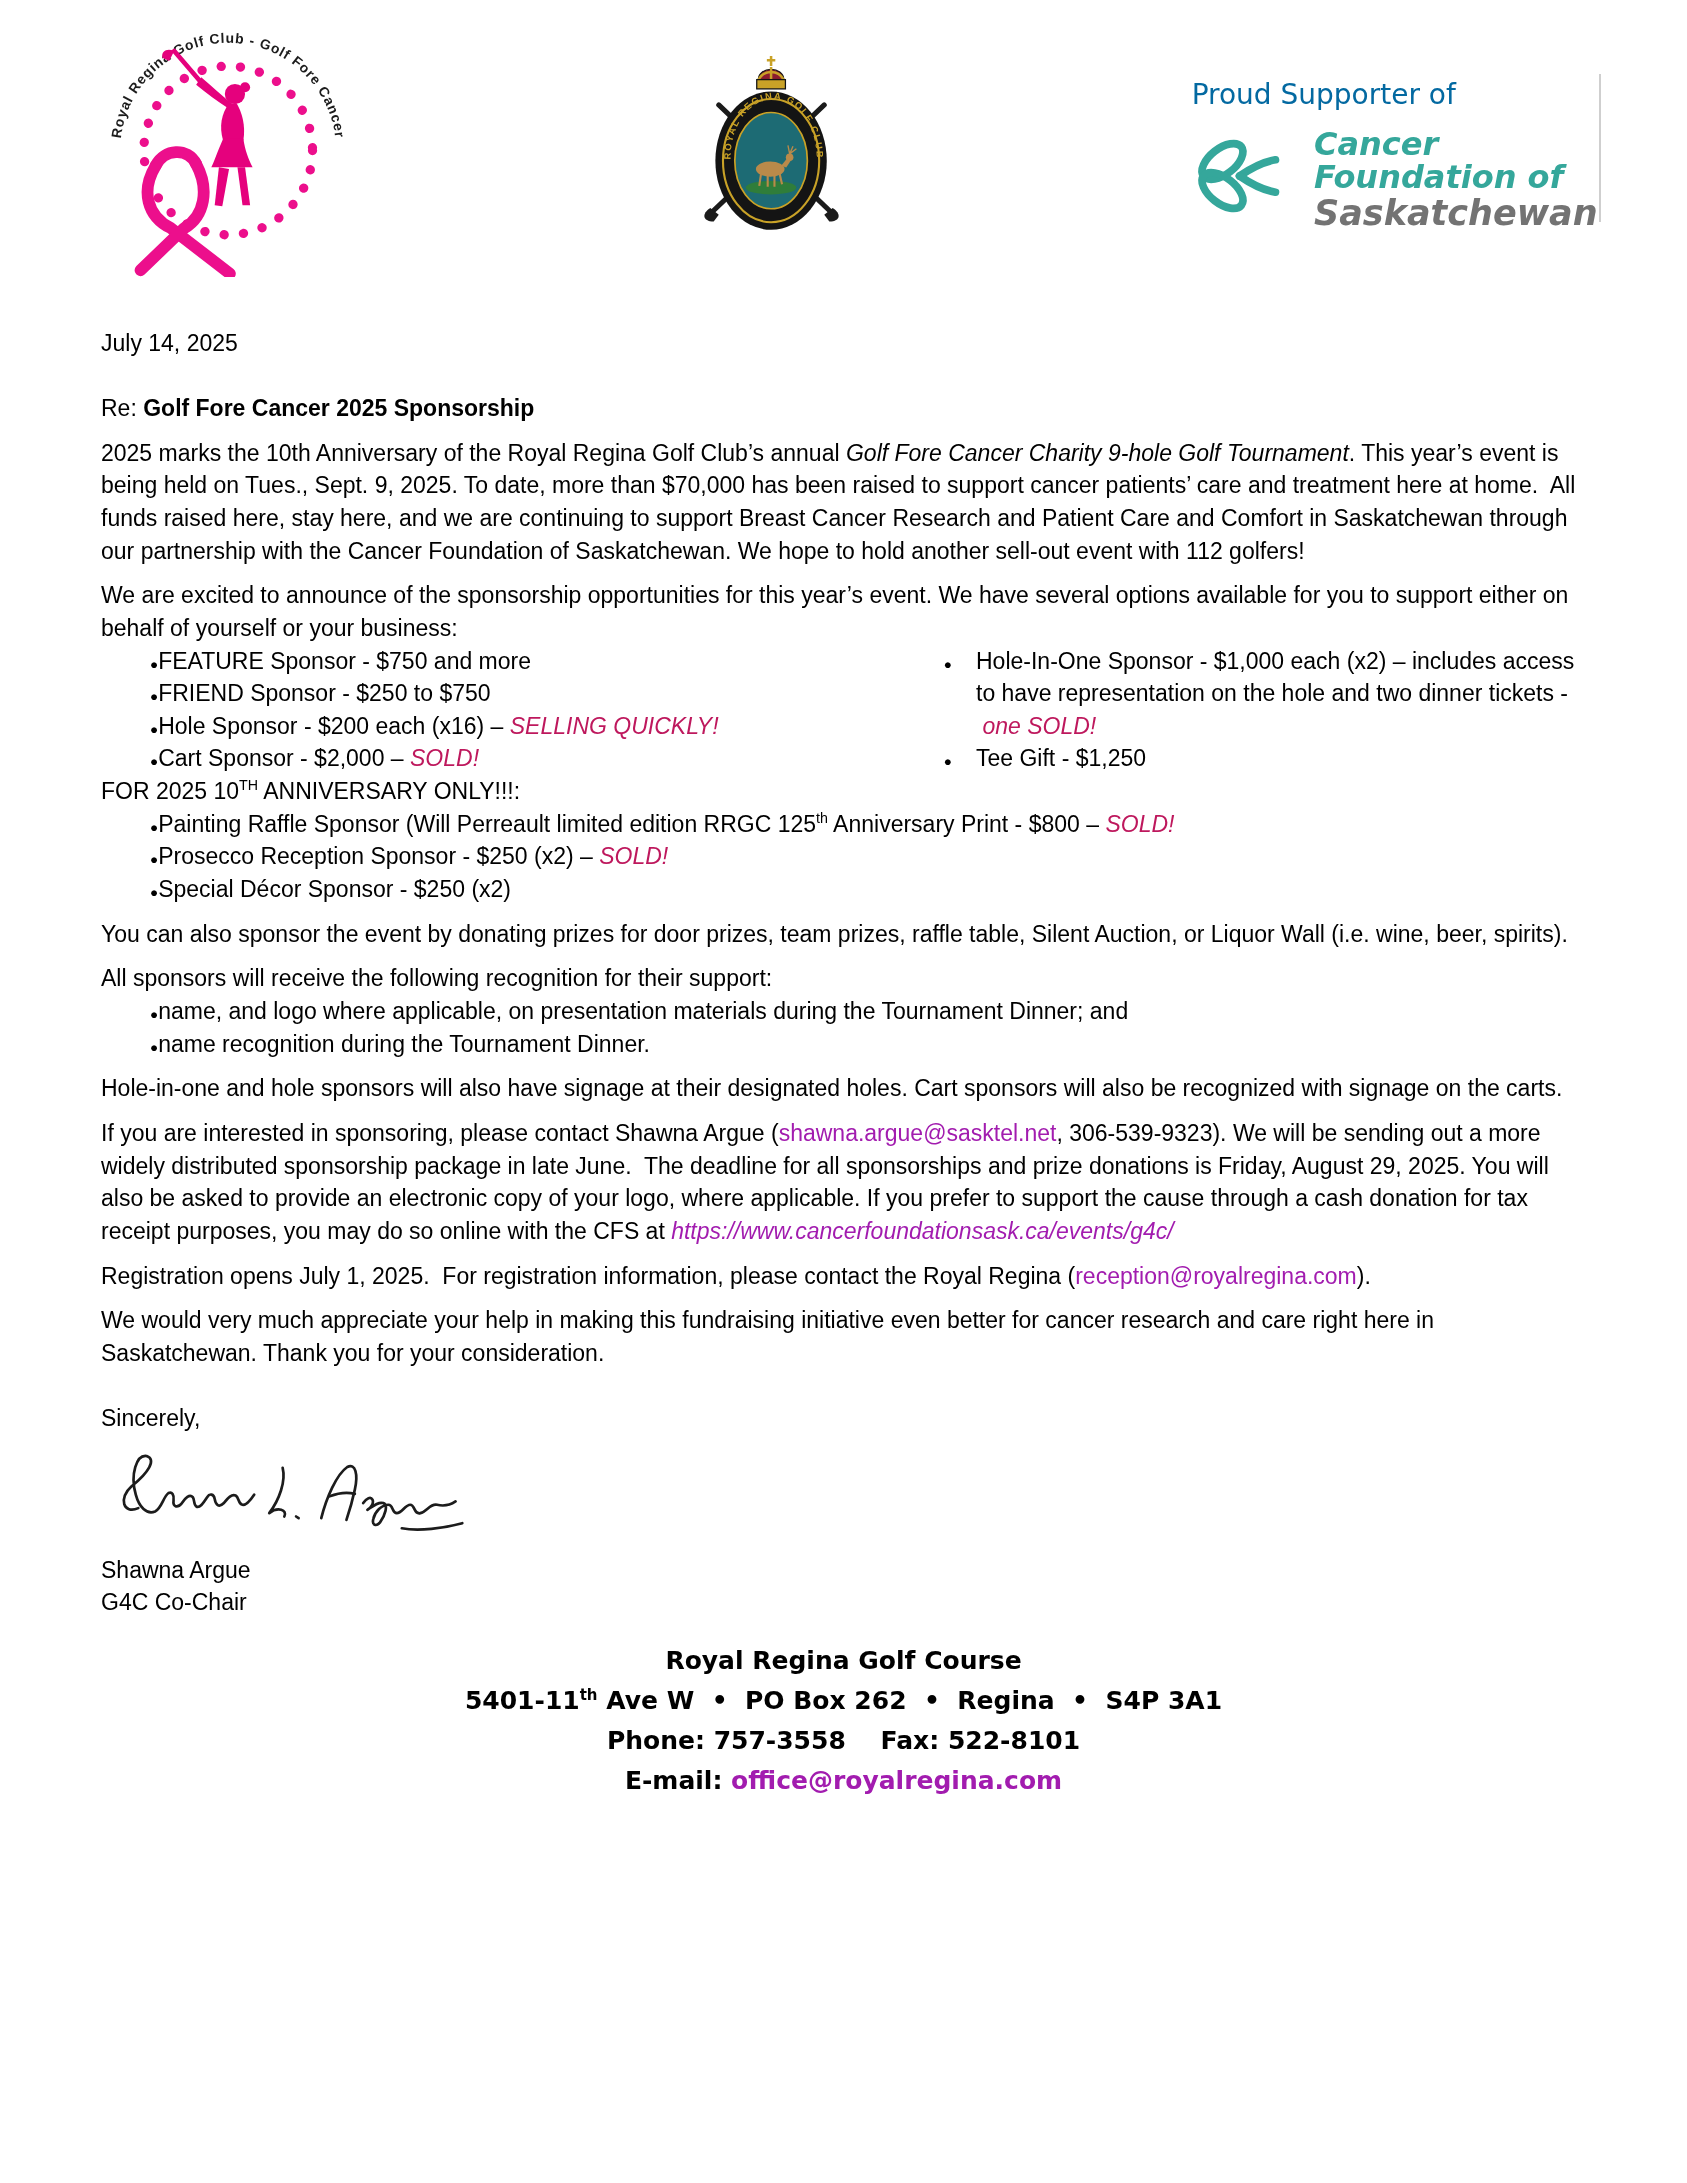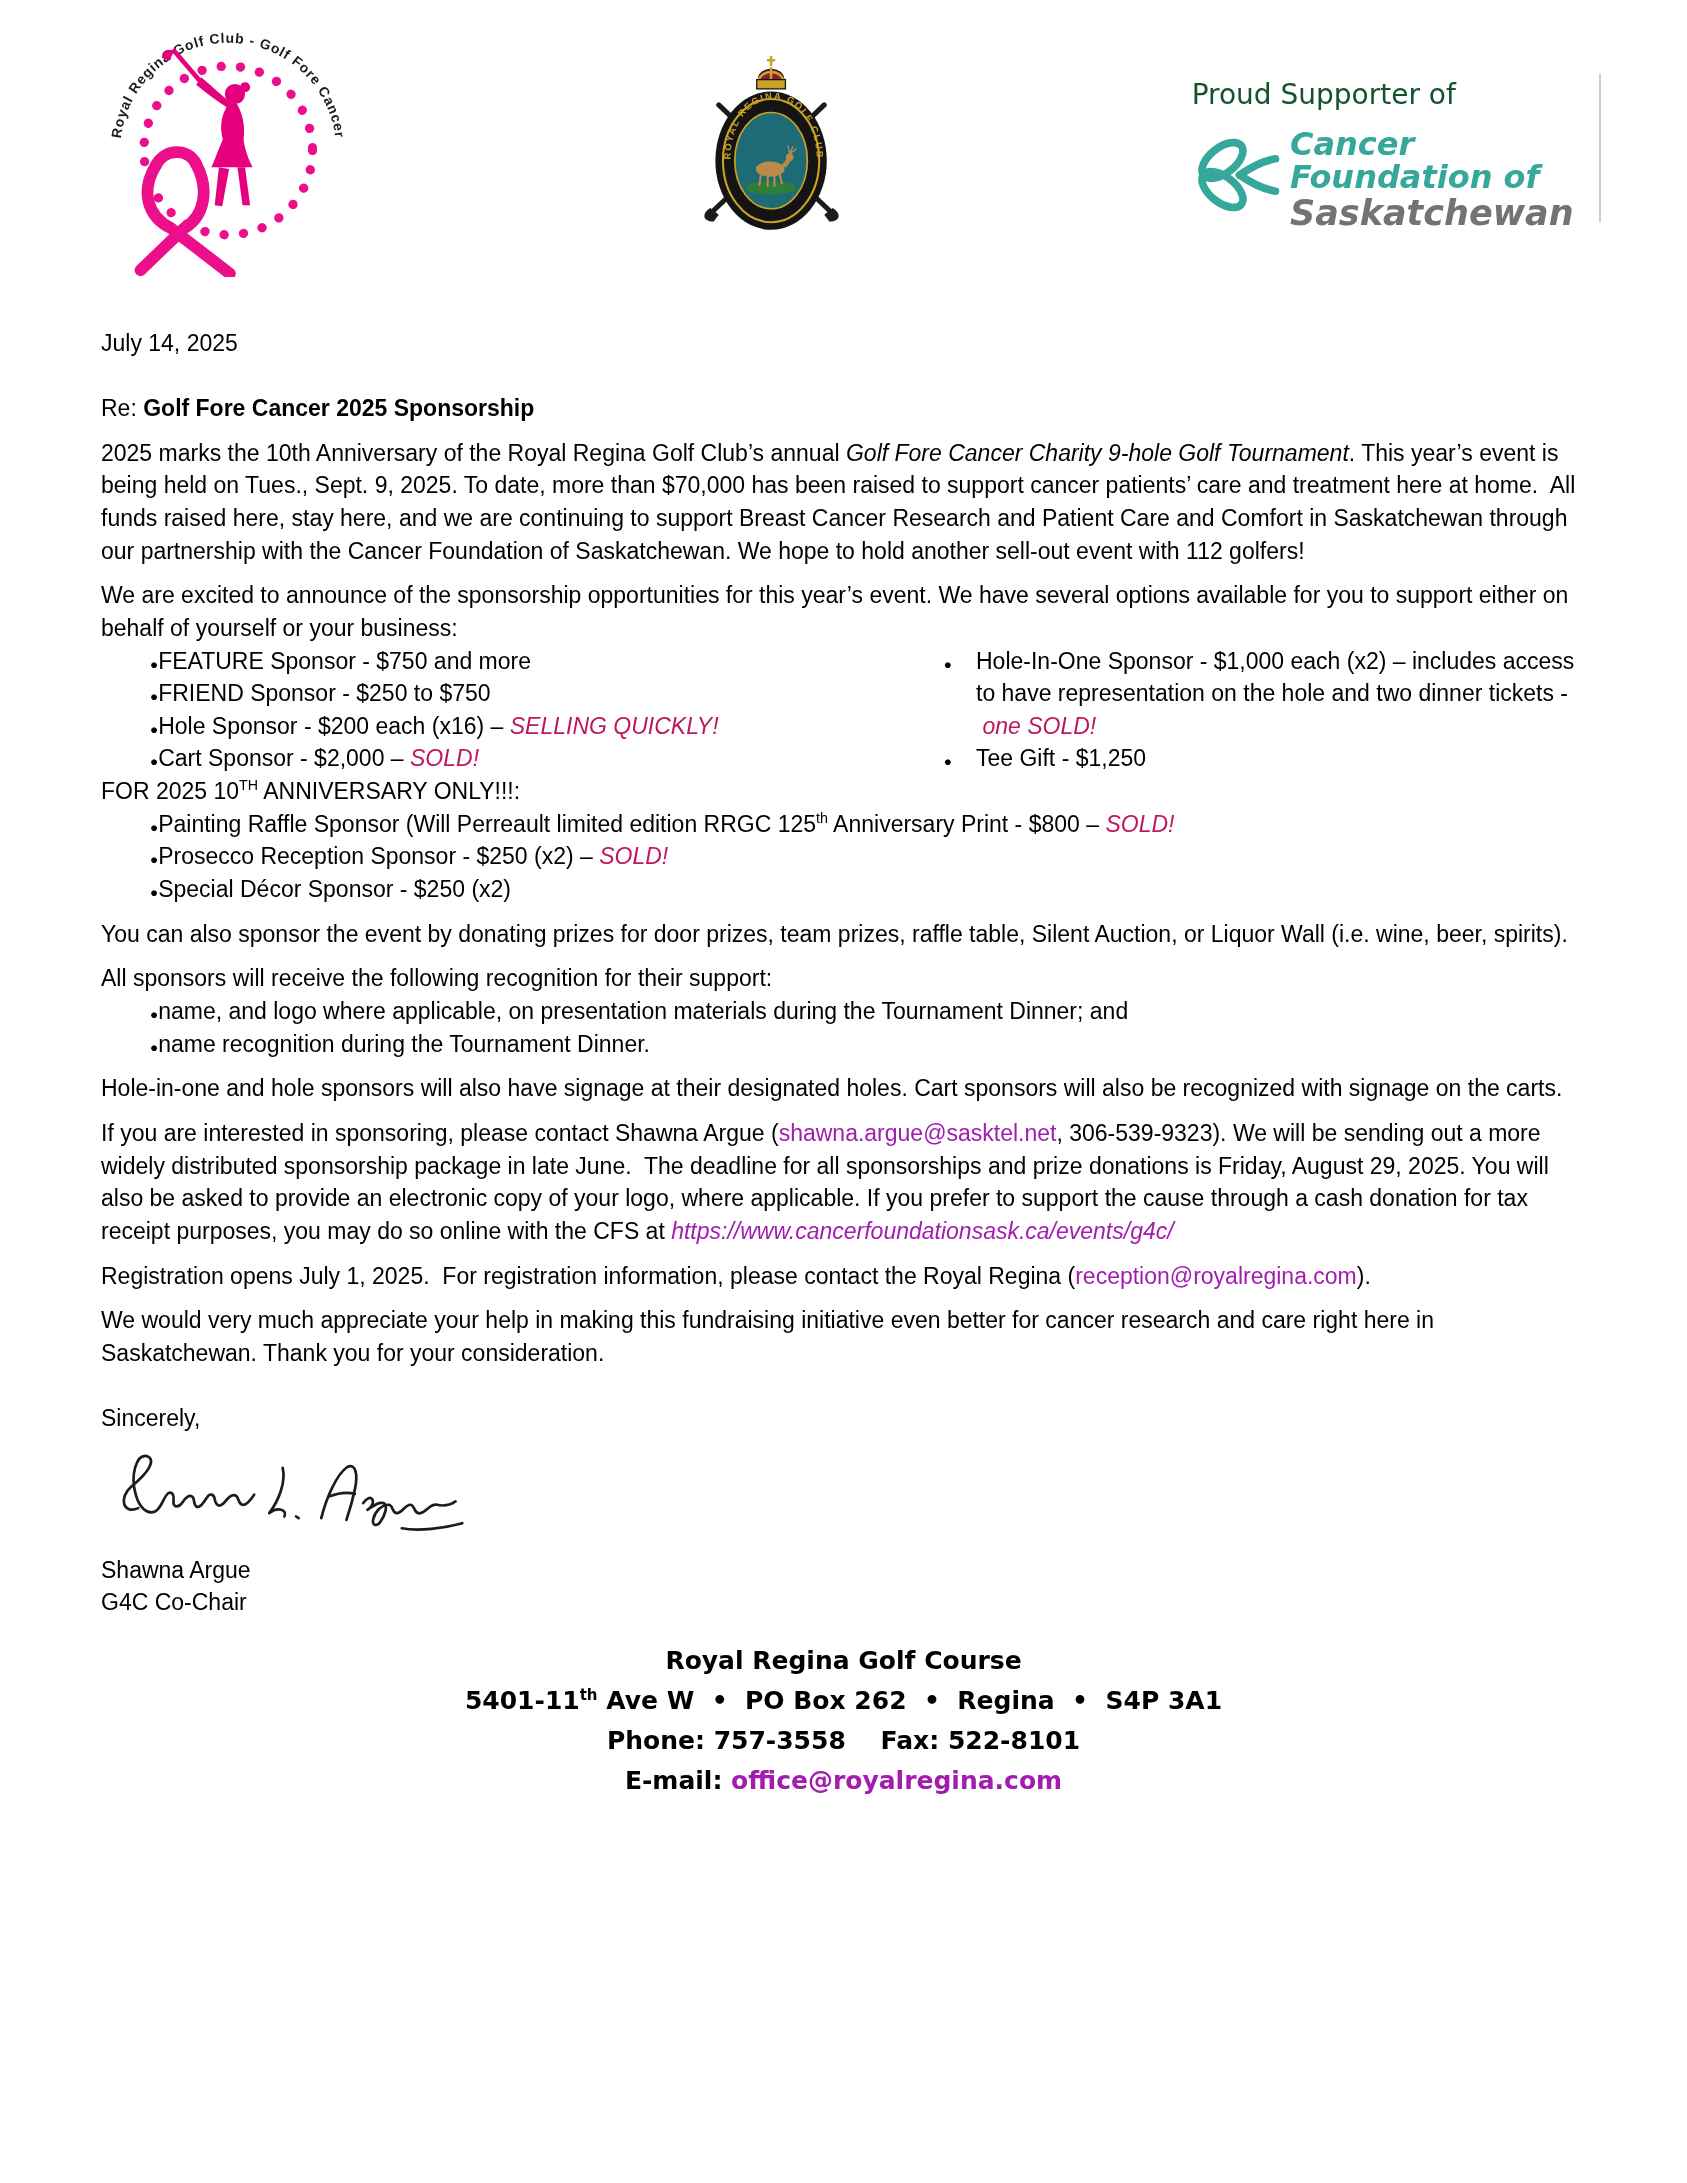--- a/index.html
+++ b/index.html
@@ -7,22 +7,22 @@
   .page {
     width: 1687px; height: 2183px; position: relative; background: #fff;
     font-family: "Liberation Sans", sans-serif;
     font-size: 23px; line-height: 1.42; color: #000; overflow: hidden;
   }
   
   .header { display: flex; justify-content: space-between; align-items: flex-start; padding: 23.6px 84px 0 100px; }
   .logo-left svg text { font-family: "Liberation Sans", sans-serif; }
   .crest-wrap { margin-top: 20px; }
   .supporter-block { margin-top: 51px; width: 413px; }
-  .supporter-title { font-family: "DejaVu Sans", sans-serif; font-size: 28px; color: #14532d; margin: 0 0 13.5px 1.7px; }
-  .cfs-row { display: flex; align-items: center; gap: 6px; }
+  .supporter-title { font-family: "DejaVu Sans", sans-serif; font-size: 28px; color: #0369a1; margin: 0 0 13.5px 1.7px; }
+  .cfs-row { display: flex; align-items: flex-end; gap: 30px; }
   .cfs-text { font-family: "DejaVu Sans", sans-serif; font-weight: bold; line-height: 1.05; font-style: italic; }
   .cfs-l1, .cfs-l2 { color: #35A79B; font-size: 32px; }
   .cfs-l3 { color: #737373; font-size: 35px; }
   .edge-line { position: absolute; top: 74px; right: 86px; width: 2.5px; height: 148px; background: #cfcfcf; }
   
   .main { padding: 0 101px; }
   .date { margin: 42px 0 0; }
   .re-line { margin: 32px 0 0; }
   .para { margin: 12px 0 0; }
   .anniv-head { margin: 0; }

